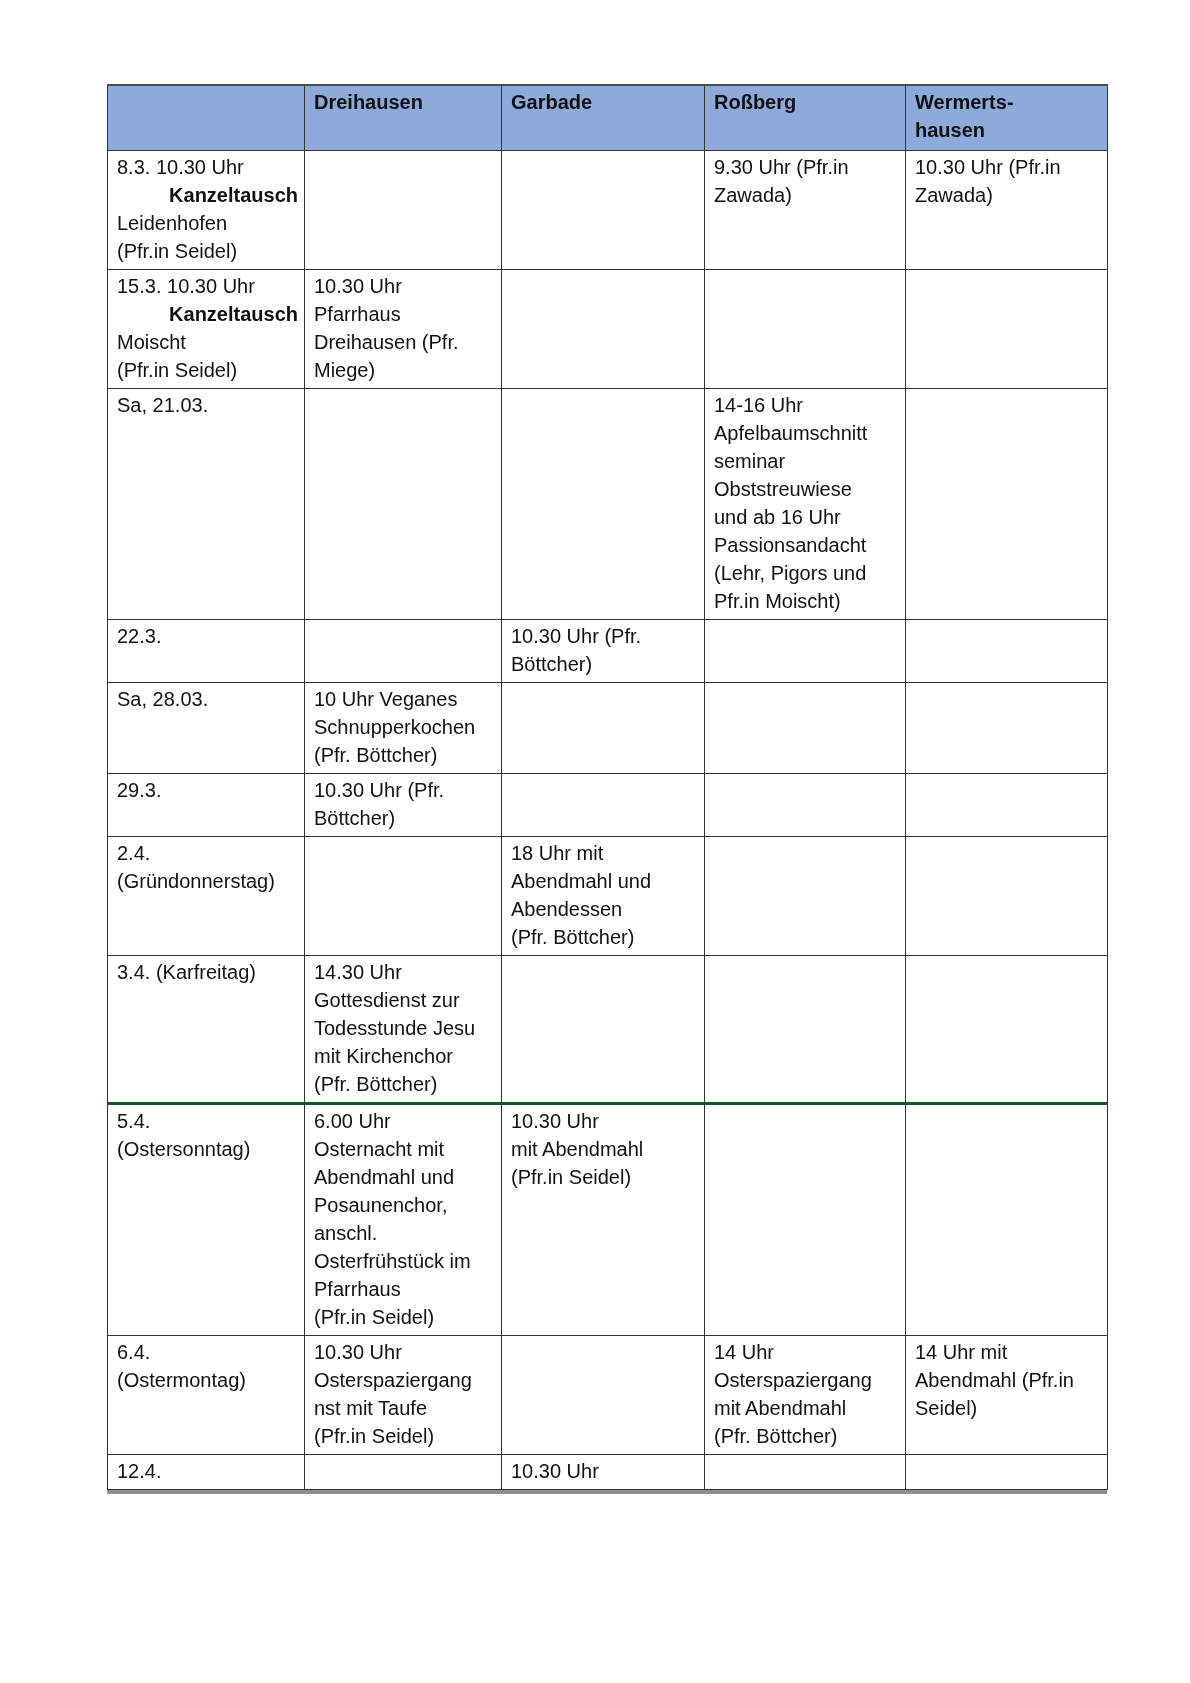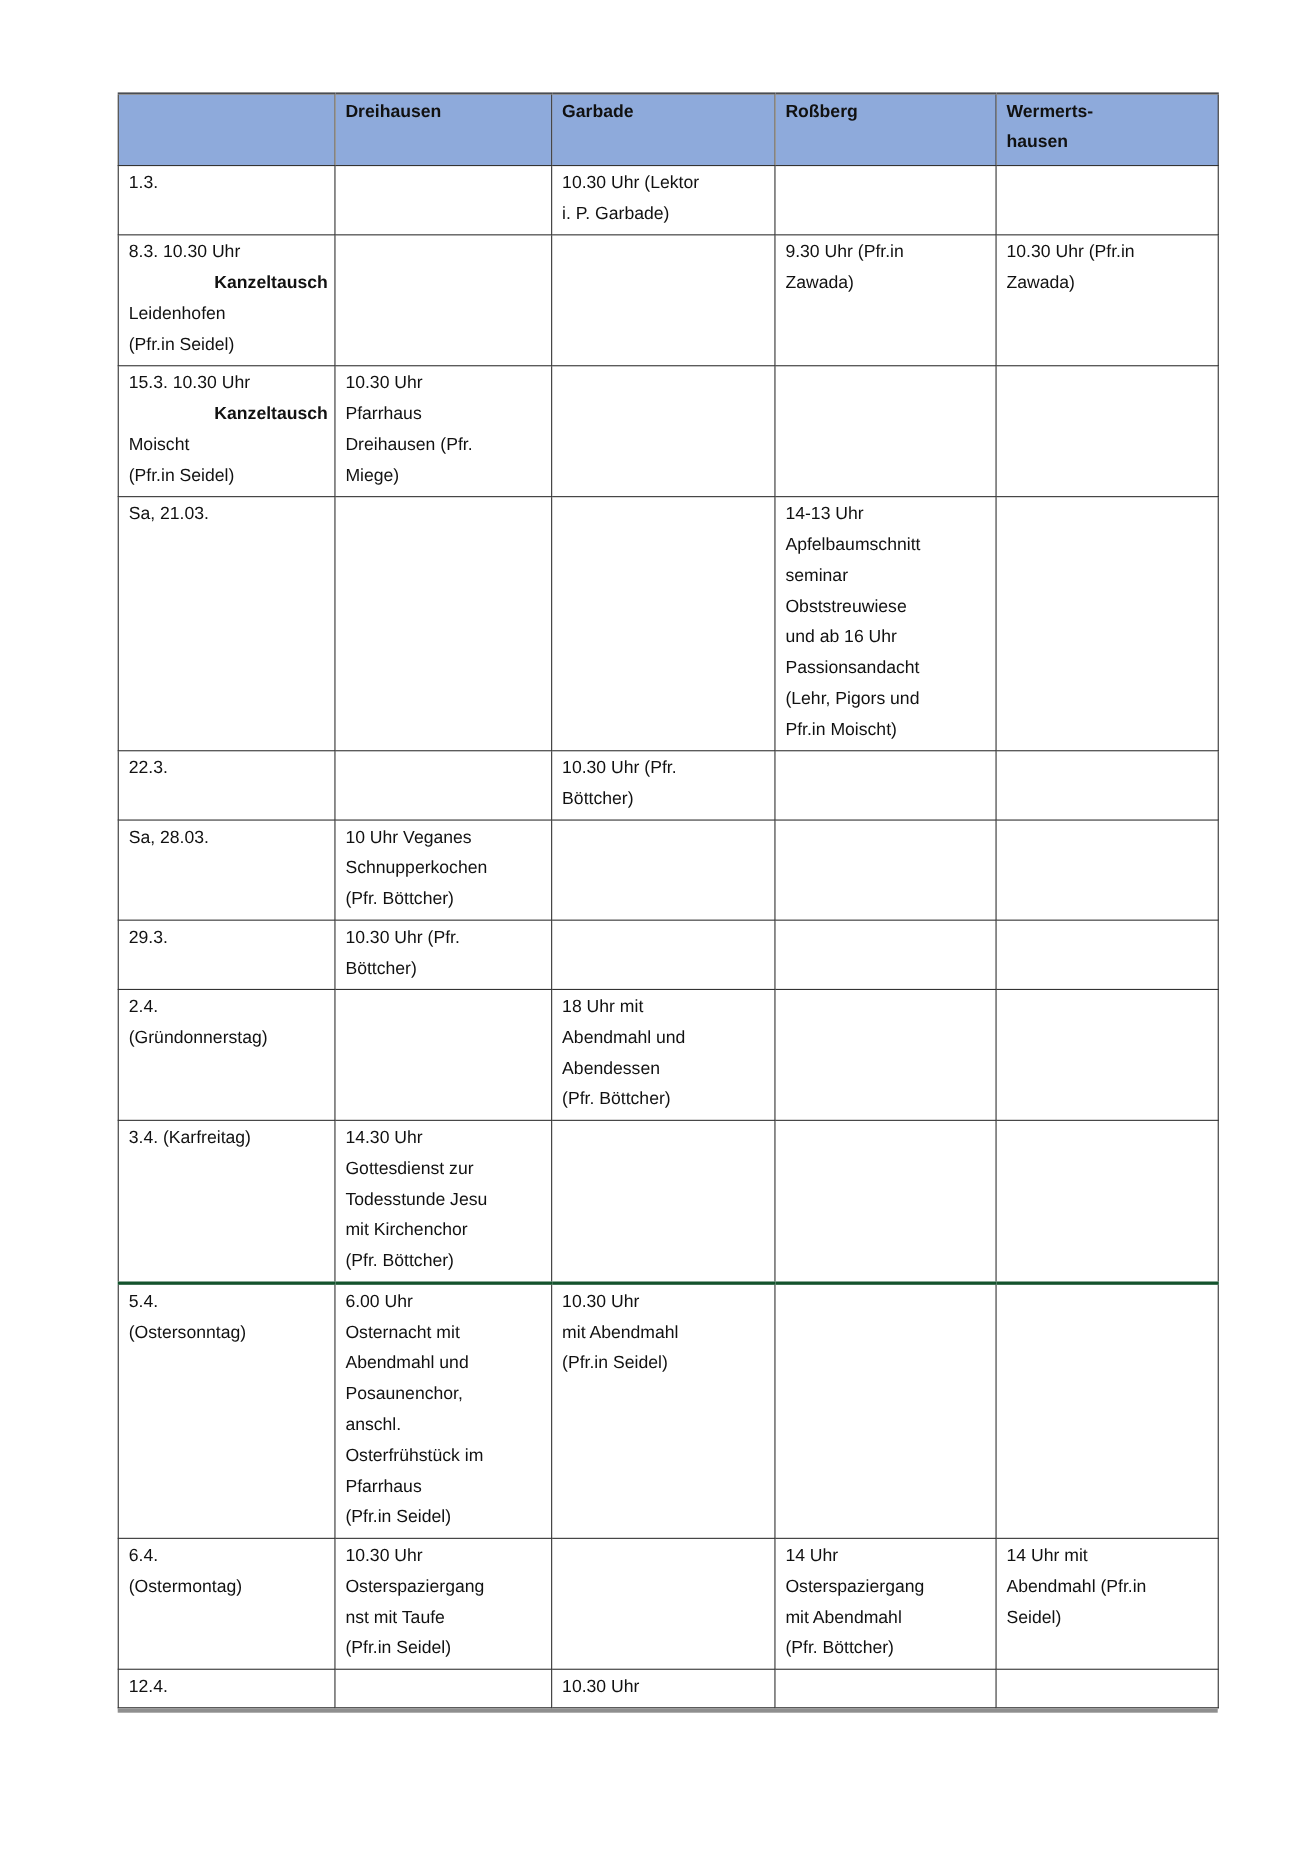--- a/index.html
+++ b/index.html
@@ -12,21 +12,21 @@
   }
   .table-wrap {
     position:absolute;
     left:107px; top:84px;
     width:1000px;
   }
   table.doc-table {
     width:100%;
     border-collapse:collapse;
     table-layout:fixed;
-    font-size:16px;
+    font-size:20px;
   }
   .doc-table th, .doc-table td {
     border:1px solid #333333;
     vertical-align:top;
     text-align:left;
     padding:2px 6px 4px 9px;
     line-height:28px;
     overflow:hidden;
     word-wrap:break-word;
   }
@@ -65,32 +65,20 @@
           <th>Dreihausen</th>
           <th>Garbade</th>
           <th>Roßberg</th>
           <th>Wermerts-
 hausen</th>
         </tr>
     </thead>
     <tbody>
         <tr>
           <td>
-            <div class="cell-line">1.3.</div>
-          </td>
-          <td></td>
-          <td>
-            <div class="cell-line">10.30 Uhr (Lektor</div>
-            <div class="cell-line">i. P. Garbade)</div>
-          </td>
-          <td></td>
-          <td></td>
-        </tr>
-        <tr>
-          <td>
             <div class="cell-line">8.3. 10.30 Uhr</div>
             <div class="cell-line b">Kanzeltausch</div>
             <div class="cell-line">Leidenhofen</div>
             <div class="cell-line">(Pfr.in Seidel)</div>
           </td>
           <td></td>
           <td></td>
           <td>
             <div class="cell-line">9.30 Uhr (Pfr.in</div>
             <div class="cell-line">Zawada)</div>
@@ -117,21 +105,21 @@
           <td></td>
           <td></td>
         </tr>
         <tr>
           <td>
             <div class="cell-line">Sa, 21.03.</div>
           </td>
           <td></td>
           <td></td>
           <td>
-            <div class="cell-line">14-13 Uhr</div>
+            <div class="cell-line">14-16 Uhr</div>
             <div class="cell-line">Apfelbaumschnitt</div>
             <div class="cell-line">seminar</div>
             <div class="cell-line">Obststreuwiese</div>
             <div class="cell-line">und ab 16 Uhr</div>
             <div class="cell-line">Passionsandacht</div>
             <div class="cell-line">(Lehr, Pigors und</div>
             <div class="cell-line">Pfr.in Moischt)</div>
           </td>
           <td></td>
         </tr>

